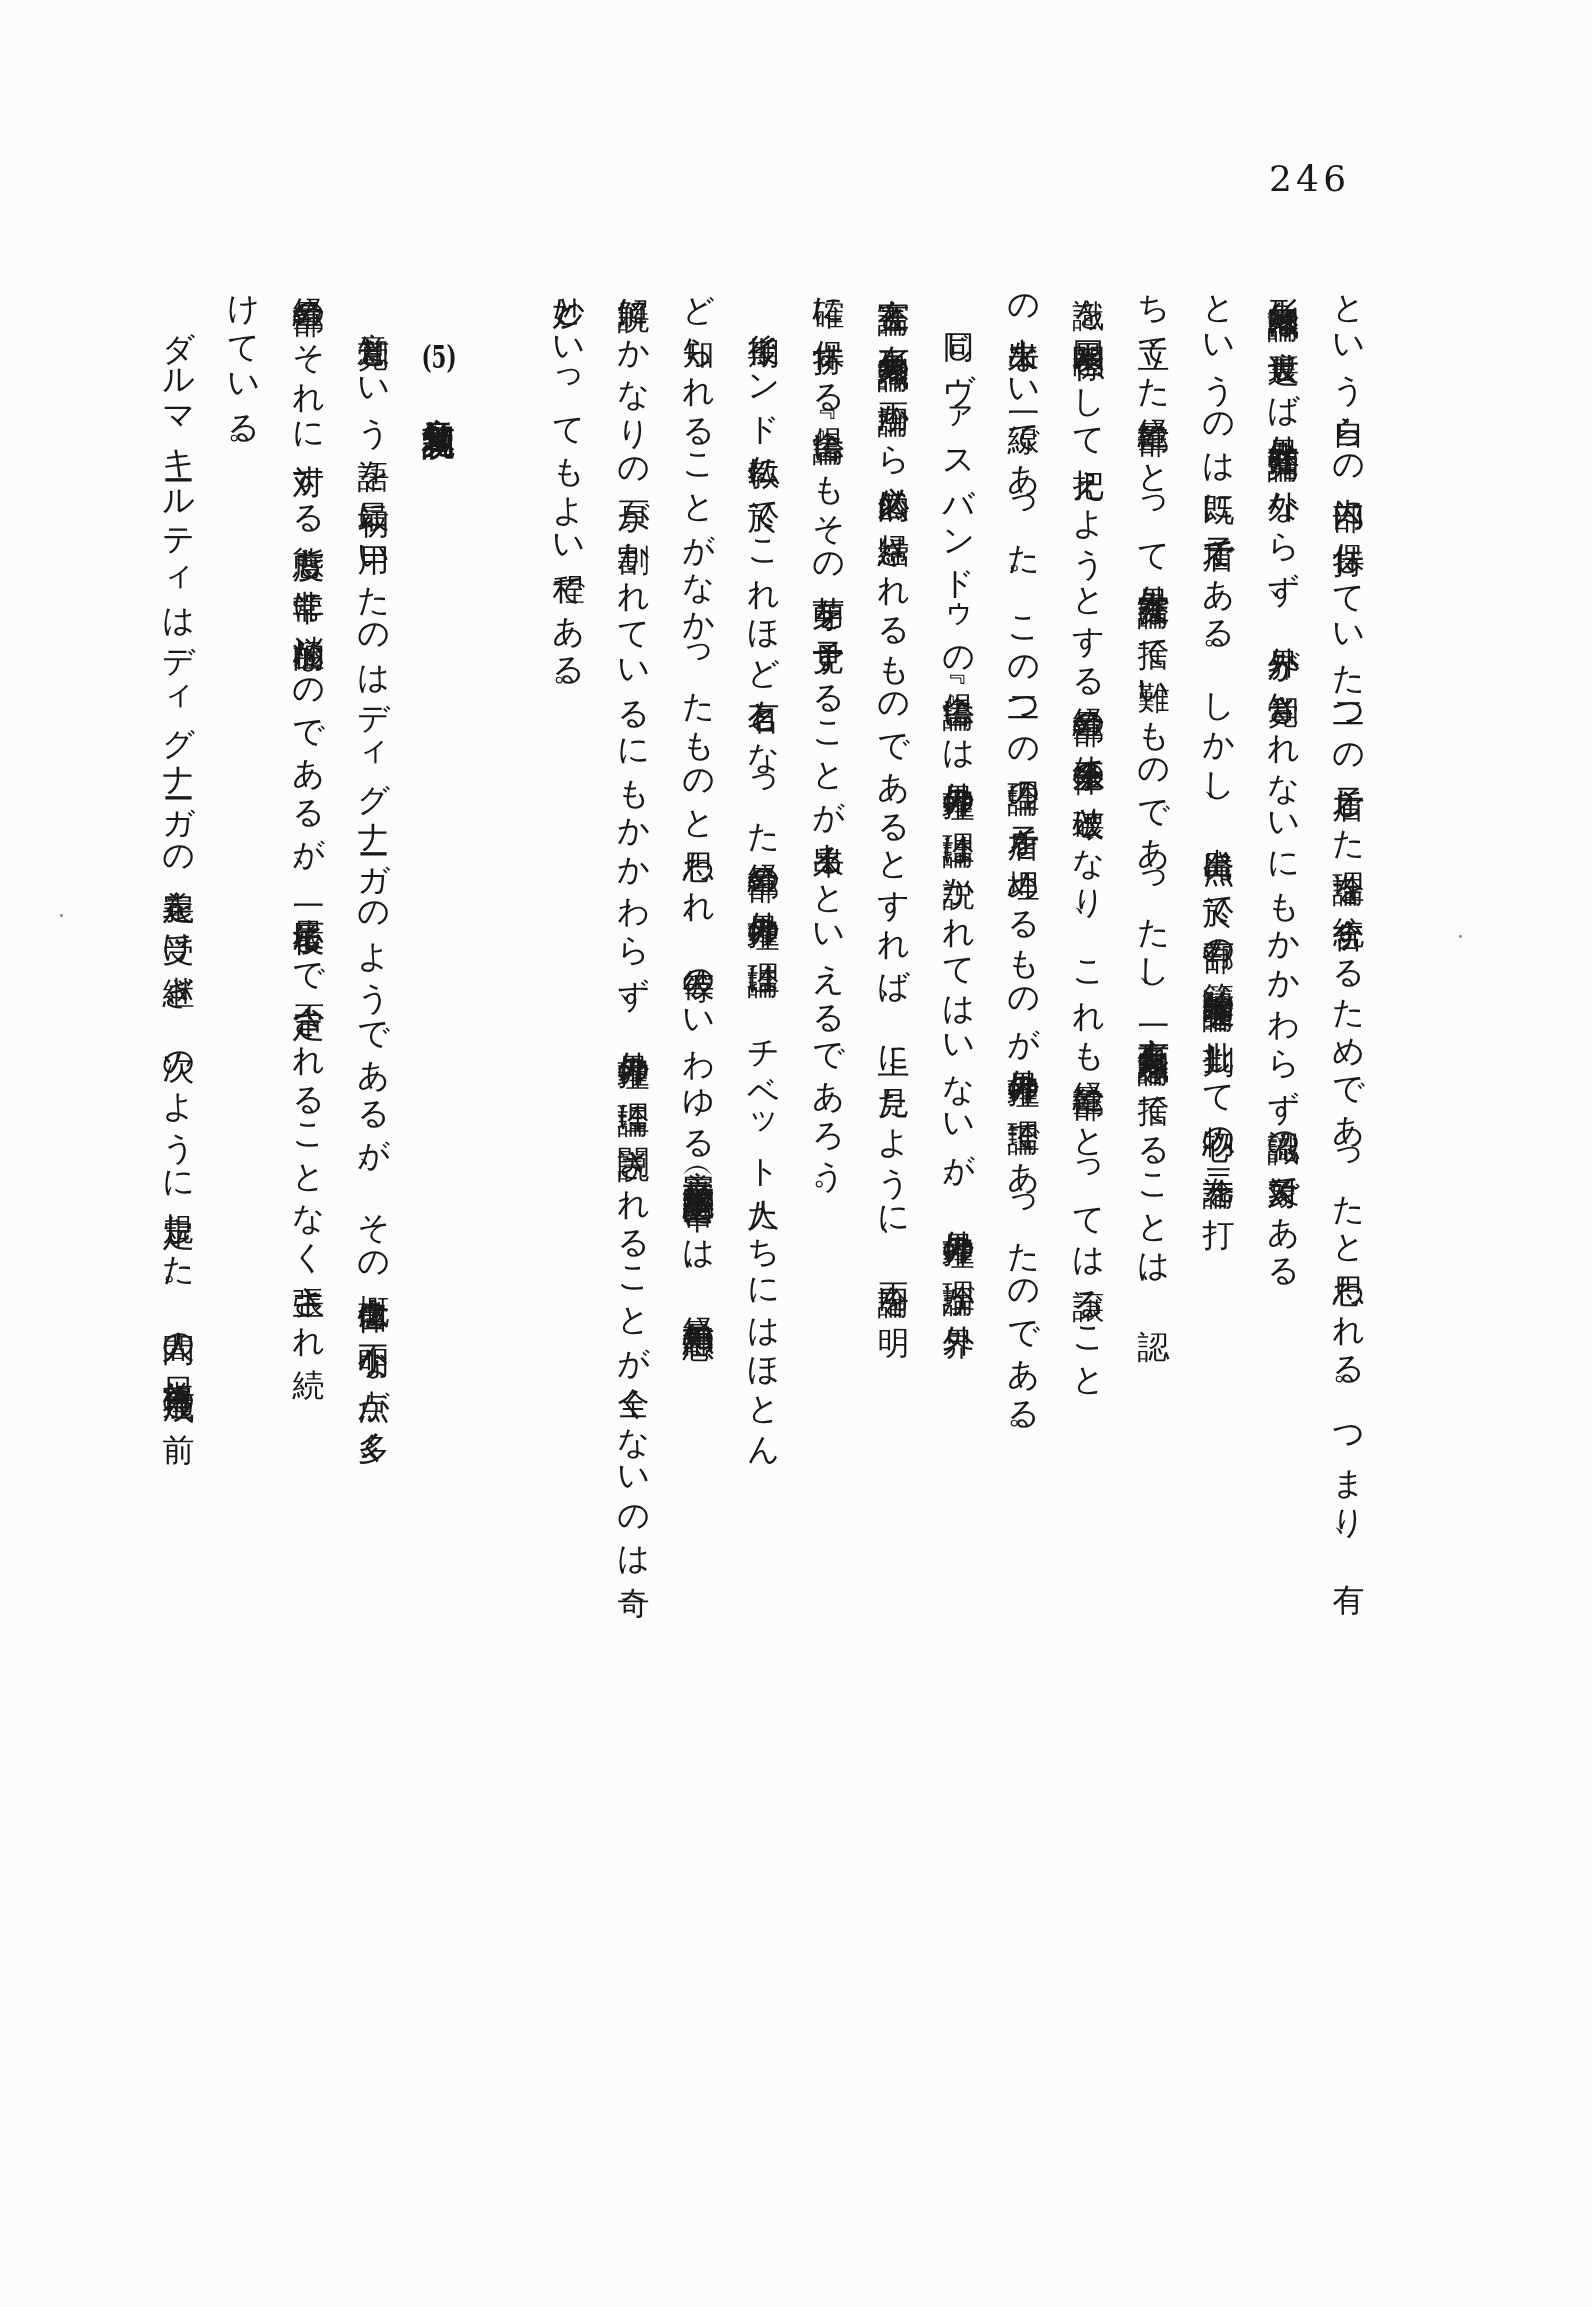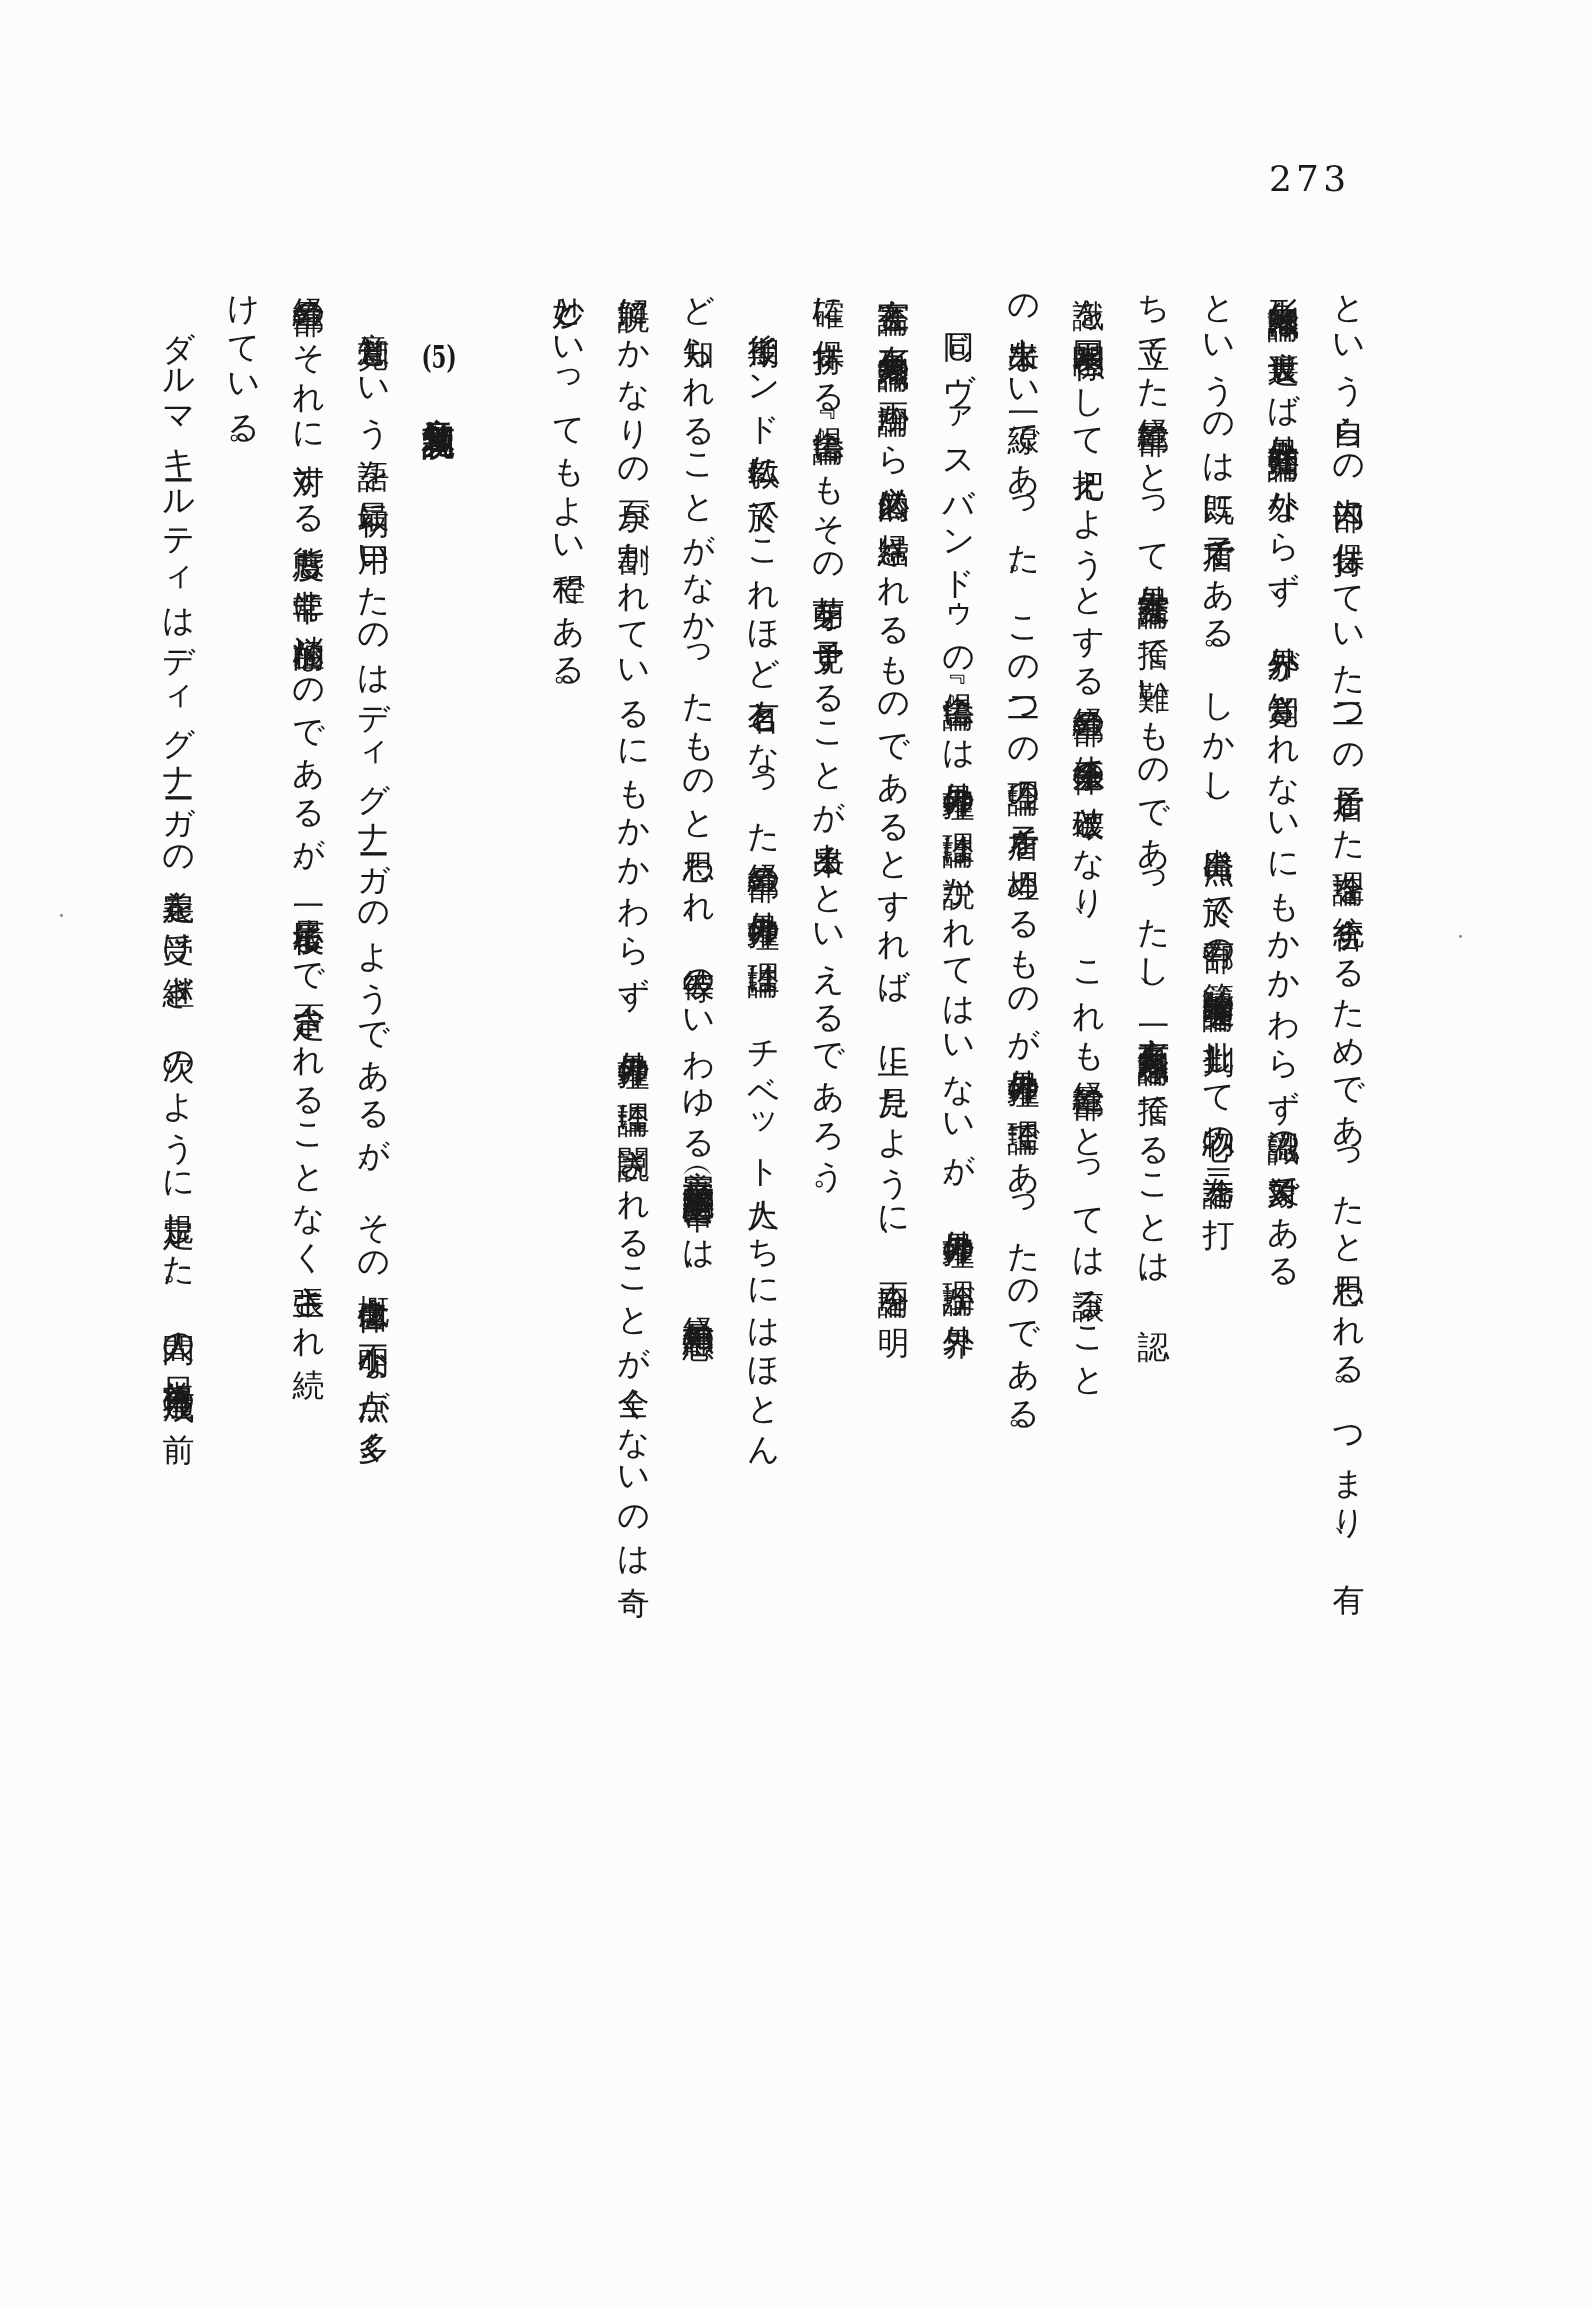--- a/index.html
+++ b/index.html
@@ -50,21 +50,21 @@
     background: #3a3a3a;
     border-radius: 50%;
     width: 3.5px; height: 3.5px;
     opacity: .6;
   }
 </style>
 </head>
 <body>
 
 <div class="page">
-  <div class="pageno">273</div>
+  <div class="pageno">246</div>
 
   <div class="text-block">
       <div class="col">という自らの内部に保持していた二つの矛盾した理論を統合するためであったと思われる。つまり、有</div>
       <div class="col">形象知識論は裏返せば外界非知覚論に外ならず、外界が知覚されないにもかかわらず認識の対象である</div>
       <div class="col">というのは既に矛盾である。しかし、出発点に於て有部の範疇論的実在論を批判して物心の二元論を打</div>
       <div class="col">ち立てた経量部にとって外界実在論は捨て難いものであったし、一方有形象知識論を捨てることは、認</div>
       <div class="col">識を因果関係として把えようとする経量部の体系全体の破壊となり、これも経量部にとっては譲ること</div>
       <div class="col">の出来ない一線であった。この二つの理論の矛盾を埋めるものが外界推理の理論であったのである。</div>
       <div class="col">　同じヴァスバンドゥの『倶舎論』には外界推理の理論は説かれてはいないが、外界推理の理論が外界</div>
       <div class="col">実在論と有形象知識論の両論から必然的に帰結されるものであるとすれば、上に見たように、両論を明</div>

